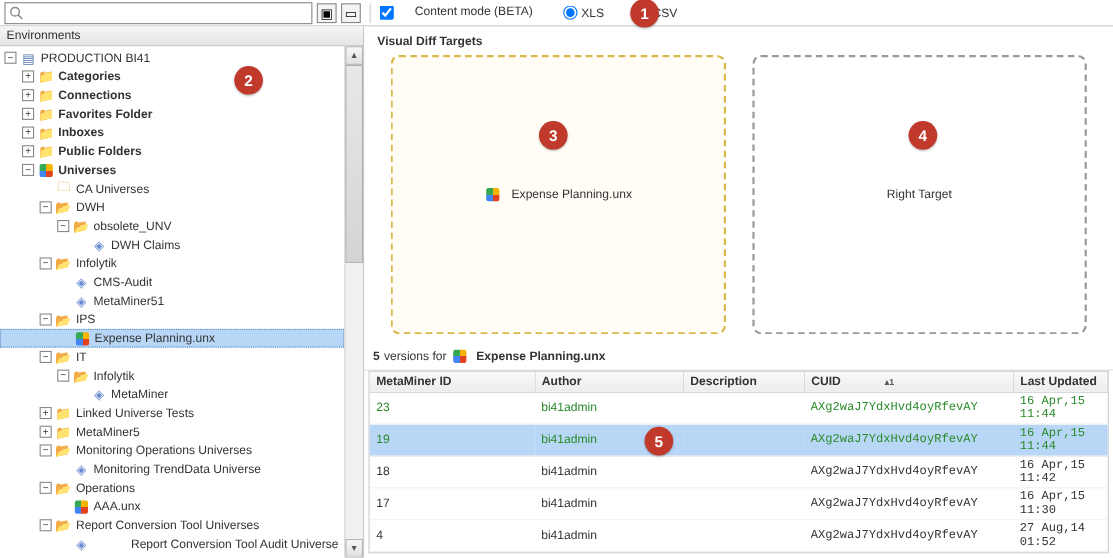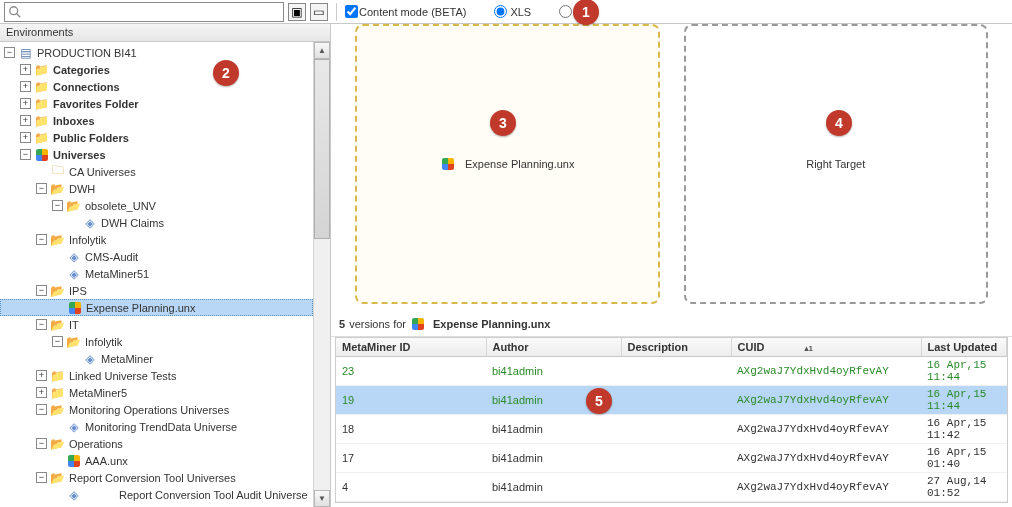--- a/index.html
+++ b/index.html
@@ -47,21 +47,21 @@
     border: 1px solid #888;
     background: #f4f4f4;
     display: flex;
     align-items: center;
     justify-content: center;
     cursor: pointer;
     font-size: 12px;
     line-height: 1;
   }
   .sep { width: 1px; height: 18px; background: #ccc; margin: 0 4px; }
-  .chk-label { display: flex; align-items: center; gap: 1px; cursor: pointer; }
+  .chk-label { display: flex; gap: 19px; cursor: pointer; }
   .radio-label { display: flex; align-items: center; gap: 3px; cursor: pointer; margin-left: 24px; }
   .callout {
     background: #c0392b;
     color: #fff;
     width: 26px;
     height: 26px;
     border-radius: 50%;
     display: flex;
     align-items: center;
     justify-content: center;
@@ -423,20 +423,21 @@
 
     </div>
     <div class="scrollbar-v">
       <div class="sb-btn">▲</div>
       <div class="sb-thumb"></div>
       <div class="sb-btn" style="position:absolute;bottom:0;left:0;right:0;">▼</div>
     </div>
   </div>
 
   <div class="right">
+    <div class="diff-header">Visual Diff Targets</div>
     <div class="targets">
       <div class="target-box target-left">
         <span class="node-icon">
             <span class="ico-universe"></span>
           </span>
         <span>Expense Planning.unx</span>
       </div>
       <div class="target-box target-right">
         <span>Right Target</span>
       </div>
@@ -489,21 +490,21 @@
               <td>bi41admin</td>
               <td></td>
               <td class="mono">AXg2waJ7YdxHvd4oyRfevAY</td>
               <td class="mono">16 Apr,15 11:42</td>
             </tr>
             <tr class="">
               <td>17</td>
               <td>bi41admin</td>
               <td></td>
               <td class="mono">AXg2waJ7YdxHvd4oyRfevAY</td>
-              <td class="mono">16 Apr,15 01:40</td>
+              <td class="mono">16 Apr,15 11:30</td>
             </tr>
             <tr class="">
               <td>4</td>
               <td>bi41admin</td>
               <td></td>
               <td class="mono">AXg2waJ7YdxHvd4oyRfevAY</td>
               <td class="mono">27 Aug,14 01:52</td>
             </tr>
           </tbody>
       </table>

